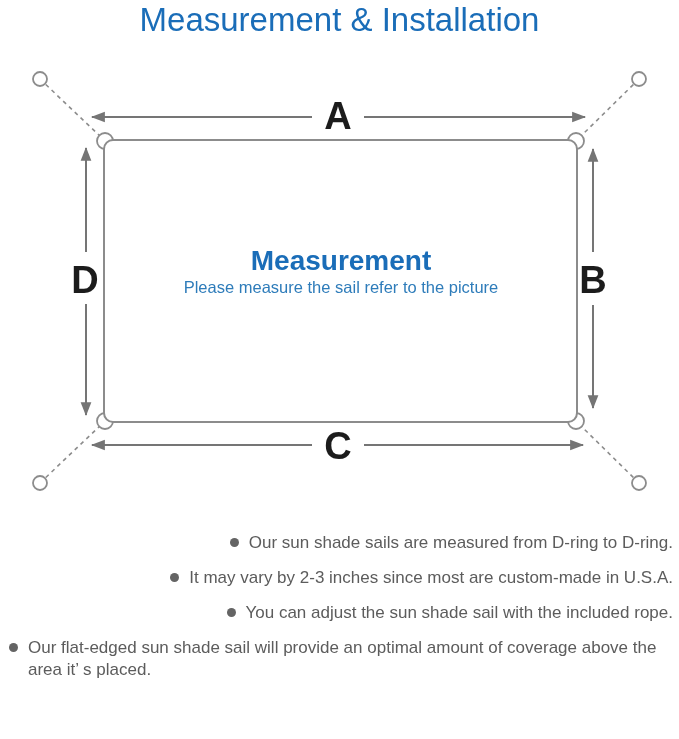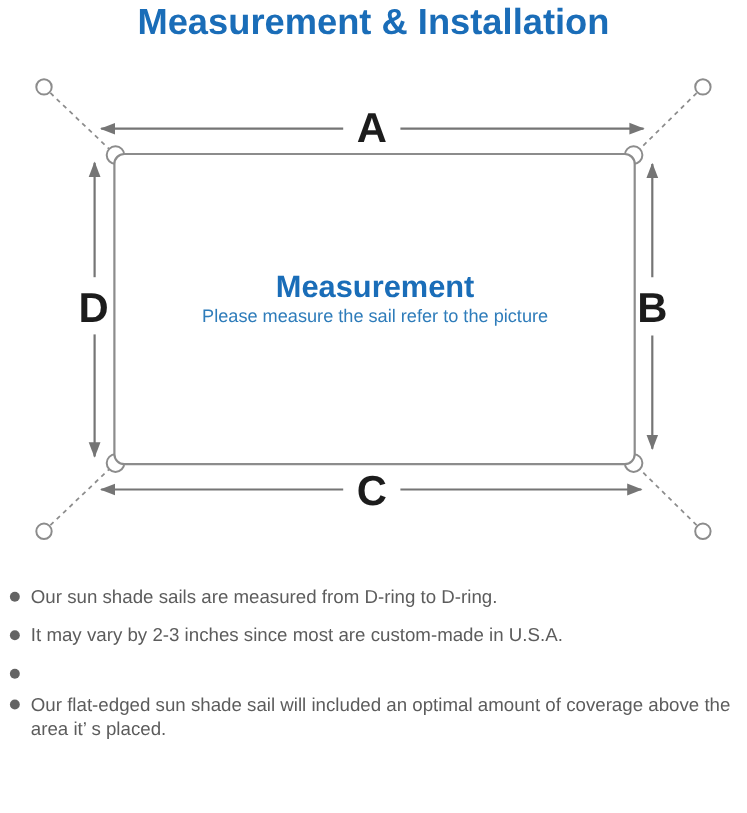--- a/index.html
+++ b/index.html
@@ -22,21 +22,21 @@
     overflow: hidden;
   }
 
   .page-title {
     position: absolute;
     top: 1px;
     left: 0;
     width: 100%;
     text-align: center;
     font-size: 33px;
-    font-weight: bold;
+    font-weight: normal;
     letter-spacing: 0px;
     color: var(--accent-blue);
   }
 
   svg.diagram {
     position: absolute;
     top: 0;
     left: 0;
     width: 679px;
     height: 505px;
@@ -98,20 +98,21 @@
     width: 664px;
     list-style: none;
   }
   .note-item {
     display: flex;
     gap: 10px;
     margin-bottom: 13px;
     font-size: 17px;
     line-height: 22px;
     color: var(--note-text-gray);
+    justify-content: flex-end;
   }
   .bullet-dot {
     flex: 0 0 auto;
     width: 9px;
     height: 9px;
     margin-top: 6px;
     border-radius: 50%;
     background: #646464;
   }
 </style>
@@ -170,20 +171,21 @@
     <li class="note-item">
       <span class="bullet-dot"></span>
       <span>Our sun shade sails are measured from D-ring to D-ring.</span>
     </li>
     <li class="note-item">
       <span class="bullet-dot"></span>
       <span>It may vary by 2-3 inches since most are custom-made in U.S.A.</span>
     </li>
     <li class="note-item">
       <span class="bullet-dot"></span>
+      <span>You can adjust the sun shade sail with the included rope.</span>
     </li>
     <li class="note-item">
       <span class="bullet-dot"></span>
-      <span>Our flat-edged sun shade sail will included an optimal amount of coverage above the area it’ s placed.</span>
+      <span>Our flat-edged sun shade sail will provide an optimal amount of coverage above the area it’ s placed.</span>
     </li>
   </ul>
 
 </div>
 
 </body></html>

